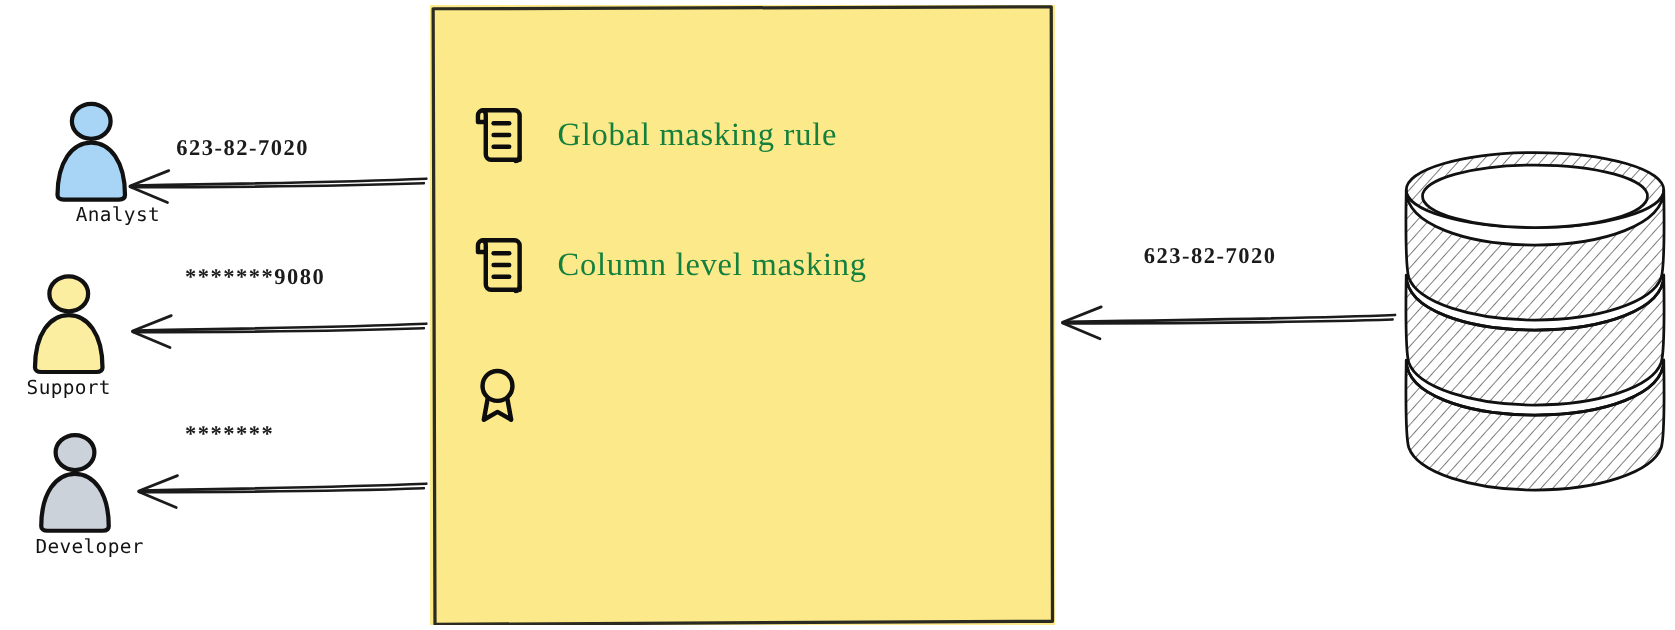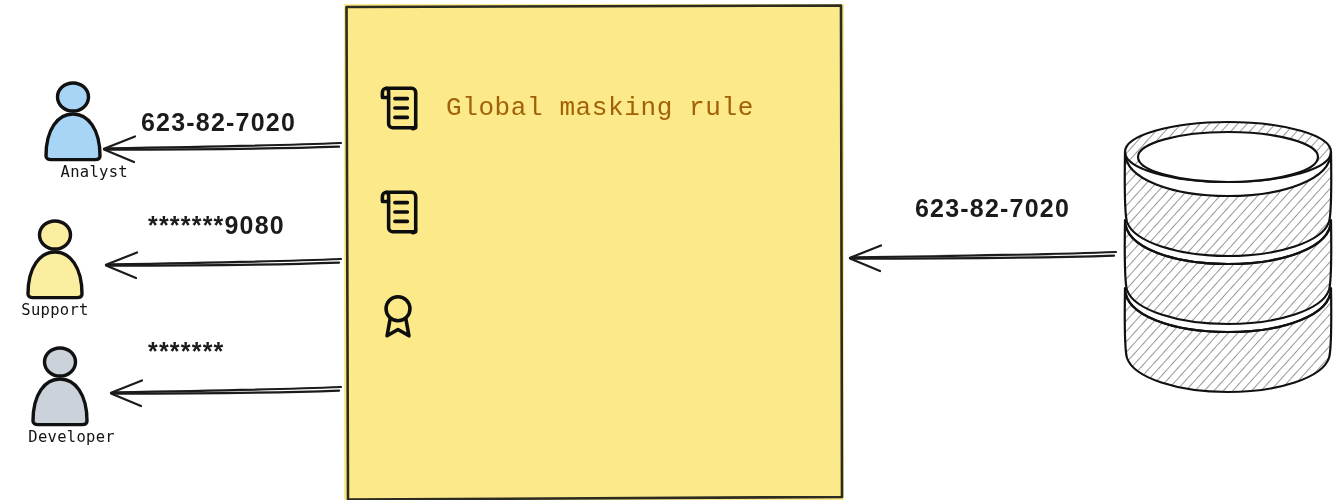--- a/index.html
+++ b/index.html
@@ -45,26 +45,26 @@
     white-space: nowrap;
   }
 
   #actor-analyst  { left: 18px;  top: 78px; text-align: right;  }
   #actor-support  { left: 0;  top: 216px; }
   #actor-develop  { left: 5px;  top: 343px; text-align: right; }
 
   
   .flow-label {
     position: absolute;
-    font-size: 25px;
+    font-size: 18px;
     font-weight: 700;
     letter-spacing: 1.2px;
     color: #1b1b1b;
     white-space: nowrap;
-    font-family: Liberation Sans, sans-serif;
+    font-family: Liberation Serif, serif;
   }
   #label-analyst { left: 141px; top: 108px; }
   #label-support { left: 148px; top: 211px; }
   #label-develop { left: 148px; top: 337px; }
   #label-db      { left: 915px; top: 194px; }
 
   
   #policy-panel {
     position: absolute;
     left: 344px;
@@ -95,23 +95,23 @@
     width: 52px;
     height: 52px;
     flex: 0 0 52px;
     display: flex;
     align-items: center;
     justify-content: center;
   }
   .policy-item .p-text {
     font-size: 26px;
     letter-spacing: 0.6px;
-    color: #a16207;
+    color: #15803d;
     white-space: nowrap;
-    font-family: Liberation Mono, monospace;
+    font-family: Liberation Serif, serif;
   }
 
   
   #database {
     position: absolute;
     left: 1118px;
     top: 120px;
     width: 220px;
     height: 280px;
   }
@@ -223,20 +223,21 @@
           <svg width="50" height="50" viewBox="0 0 48 48" fill="none" stroke="#0d0d0d" stroke-width="3.4" stroke-linecap="round" stroke-linejoin="round">
             <path d="M13 5 L37 5 A4 4 0 0 1 41 9 L41 41"></path>
             <path d="M13 5 A4 4 0 0 0 9 9 L9 14 L15 14 L15 9 A4 4 0 0 0 13 5 Z"></path>
             <path d="M15 14 L15 39 A4 4 0 0 0 19 43 L41 43"></path>
             <path d="M41 41 A3 3 0 0 1 38 44"></path>
             <path d="M21 15 L33 15"></path>
             <path d="M21 24 L33 24"></path>
             <path d="M21 33 L33 33"></path>
           </svg>
         </span>
+        <span class="p-text">Column level masking</span>
       </div>
 
 
       <div class="policy-item">
         <span class="p-icon">
           <svg width="50" height="50" viewBox="0 0 48 48" fill="none" stroke="#0d0d0d" stroke-width="3.4" stroke-linecap="round" stroke-linejoin="round">
             <circle cx="24" cy="17" r="11.5"></circle>
             <path d="M16.5 26.5 L13.5 43 L24 37 L34.5 43 L31.5 26.5"></path>
           </svg>
         </span>

